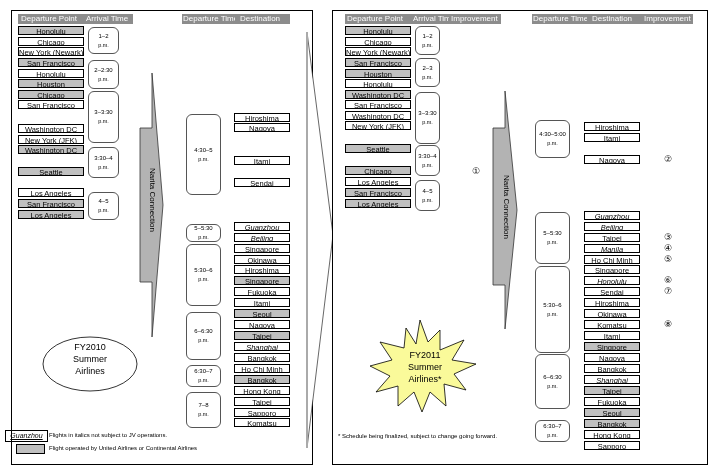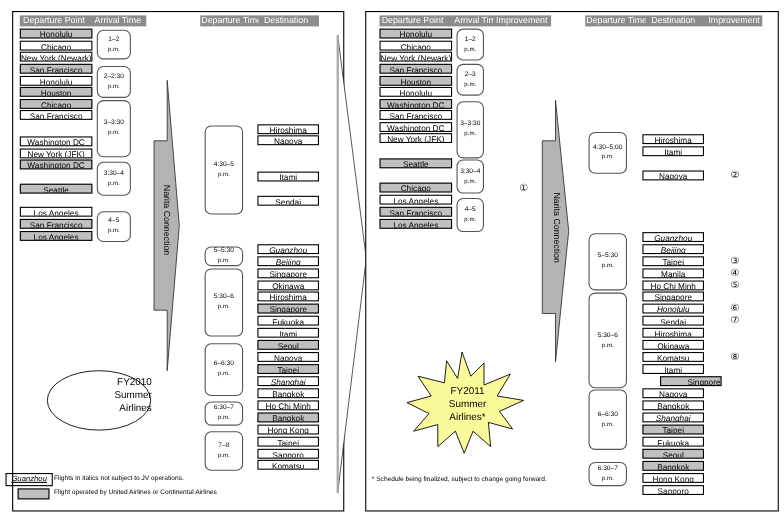--- a/index.html
+++ b/index.html
@@ -123,21 +123,21 @@
   </div>
 
 <svg class="arrow" style="left:138px; top:72px;" width="26" height="266">
   <polygon points="14,1 25,133 14,265 14,210 2,210 2,56 14,56" fill="#b3b3b3" stroke="#333" stroke-width="0.8"></polygon>
 </svg>
 <div style="position:absolute; left:142px; top:200px; font-size:8px; transform:translate(-50%,-50%) rotate(90deg); transform-origin:center; white-space:nowrap; margin-left:10px;">Narita Connection</div>
 
 <svg style="position:absolute; left:42px; top:336px;" width="96" height="56">
   <ellipse cx="48" cy="28" rx="47" ry="27" fill="#fff" stroke="#000" stroke-width="0.8"></ellipse>
 </svg>
-<div style="position:absolute; left:42px; top:341px; width:96px; text-align:right; font-size:9px; line-height:12px;">
+<div style="position:absolute; left:42px; top:341px; width:96px; text-align:center; font-size:9px; line-height:12px;">
   <div>FY2010</div>
   <div>Summer</div>
   <div>Airlines</div>
 </div>
 
 <div class="legend-box" style="left:5px; top:430px; width:41px; height:10px; font-size:7px; line-height:10px; font-style:italic; text-align:center; text-decoration:underline;">Guanzhou</div>
 <div class="note" style="left:49px; top:432px;">Flights in italics  not subject to JV operations.</div>
 <div class="legend-box" style="left:16px; top:444px; width:27px; height:8px; background:#c0c0c0;"></div>
 <div class="note" style="left:49px; top:445px;">Flight operated by United Airlines or Continental Airlines</div>
 
@@ -222,35 +222,35 @@
   </div>
 <div id="fy2011-dests">
     <div class="cell" style="left: 584px; top: 122px; width: 56px;">Hiroshima</div>
     <div class="cell" style="left: 584px; top: 133px; width: 56px;">Itami</div>
     <div class="cell" style="left: 584px; top: 155px; width: 56px;">Nagoya</div>
     <div class="circ" style="left: 664px; top: 154px;">②</div>
     <div class="cell i" style="left: 584px; top: 211px; width: 56px;">Guanzhou</div>
     <div class="cell i" style="left: 584px; top: 222px; width: 56px;">Beijing</div>
     <div class="cell" style="left: 584px; top: 233px; width: 56px;">Taipei</div>
     <div class="circ" style="left: 664px; top: 232px;">③</div>
-    <div class="cell" style="left: 584px; top: 244px; width: 56px;">Manila</div>
+    <div class="cell" style="left: 584px; top: 244px; width: 56px; font-style: italic;">Manila</div>
     <div class="circ" style="left: 664px; top: 243px;">④</div>
     <div class="cell" style="left: 584px; top: 255px; width: 56px;">Ho Chi Minh</div>
     <div class="circ" style="left: 664px; top: 254px;">⑤</div>
     <div class="cell" style="left: 584px; top: 265px; width: 56px;">Singapore</div>
     <div class="cell i" style="left: 584px; top: 276px; width: 56px;">Honolulu</div>
     <div class="circ" style="left: 664px; top: 275px;">⑥</div>
     <div class="cell" style="left: 584px; top: 287px; width: 56px;">Sendai</div>
     <div class="circ" style="left: 664px; top: 286px;">⑦</div>
     <div class="cell" style="left: 584px; top: 298px; width: 56px;">Hiroshima</div>
     <div class="cell" style="left: 584px; top: 309px; width: 56px;">Okinawa</div>
     <div class="cell" style="left: 584px; top: 320px; width: 56px;">Komatsu</div>
     <div class="circ" style="left: 664px; top: 319px;">⑧</div>
     <div class="cell" style="left: 584px; top: 331px; width: 56px;">Itami</div>
-    <div class="cell g" style="left: 600px; top: 342px; width: 56px; text-align: right;">Singpore</div>
+    <div class="cell g" style="left: 584px; top: 342px; width: 56px;">Singpore</div>
     <div class="cell" style="left: 584px; top: 353px; width: 56px;">Nagoya</div>
     <div class="cell" style="left: 584px; top: 364px; width: 56px;">Bangkok</div>
     <div class="cell i" style="left: 584px; top: 375px; width: 56px;">Shanghai</div>
     <div class="cell g" style="left: 584px; top: 386px; width: 56px;">Taipei</div>
     <div class="cell" style="left: 584px; top: 397px; width: 56px;">Fukuoka</div>
     <div class="cell g" style="left: 584px; top: 408px; width: 56px;">Seoul</div>
     <div class="cell g" style="left: 584px; top: 419px; width: 56px;">Bangkok</div>
     <div class="cell" style="left: 584px; top: 430px; width: 56px;">Hong Kong</div>
     <div class="cell" style="left: 584px; top: 441px; width: 56px;">Sapporo</div>
   </div>

